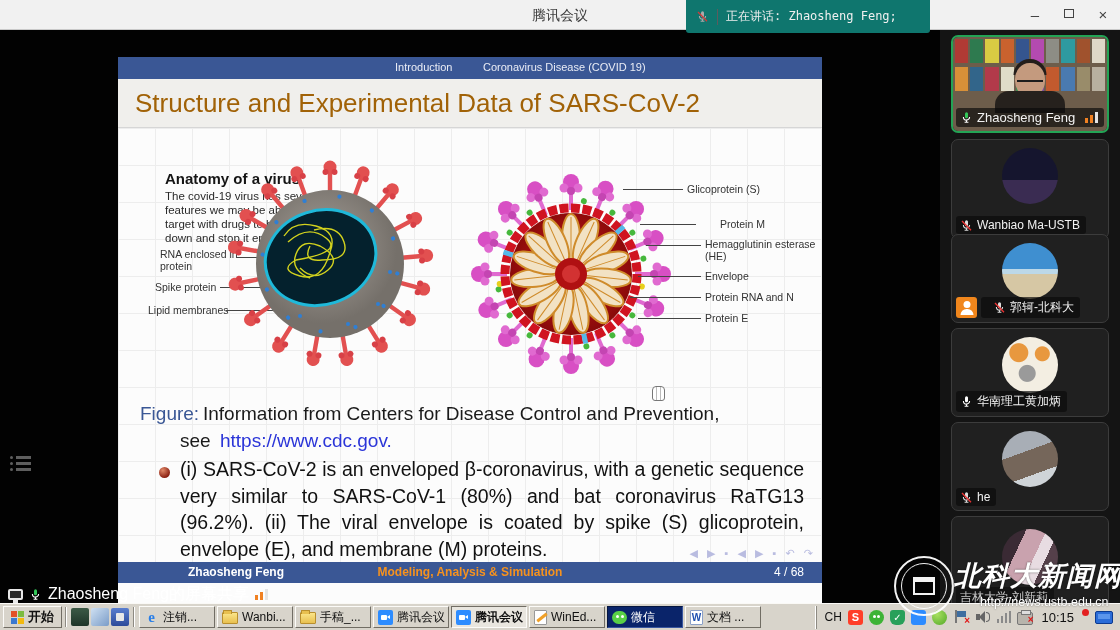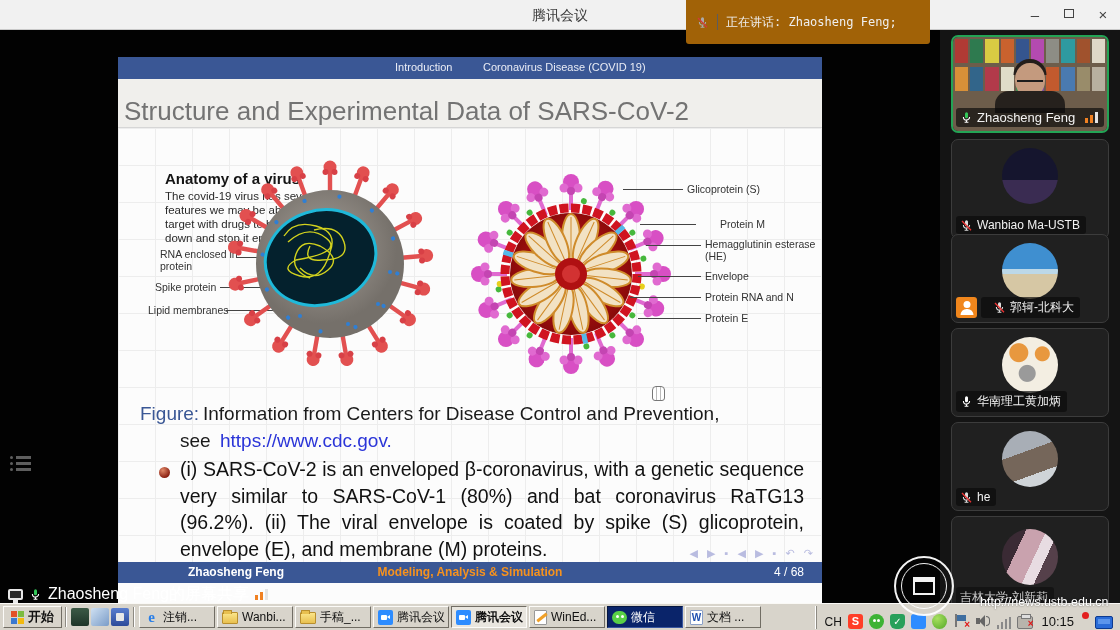--- a/index.html
+++ b/index.html
@@ -6,37 +6,37 @@
   *{box-sizing:border-box;}
   #screen{position:relative;width:1120px;height:630px;overflow:hidden;background:#000;
     font-family:"Liberation Sans",sans-serif;}
   .abs{position:absolute;}
 
   
   #titlebar{position:absolute;left:0;top:0;width:1120px;height:30px;background:#f1f1f1;
     border-bottom:1px solid #c9c9c9;}
   #win-title{position:absolute;left:0;right:0;top:0;height:30px;line-height:30px;text-align:center;
     font-size:14px;color:#3c3c3c;}
-  #speak-overlay{position:absolute;left:686px;top:0;width:244px;height:44px;background:#a16207;
+  #speak-overlay{position:absolute;left:686px;top:0;width:244px;height:33px;background:#0f766e;
     display:flex;align-items:center;gap:8px;padding:0 10px;border-radius:0 0 3px 3px;z-index:5;}
   #speak-overlay .vline{width:1px;height:16px;background:#5c5c5e;}
   #speak-text{color:#efefef;font-size:12px;font-family:"DejaVu Sans Mono",monospace;white-space:nowrap;}
   .winctl{position:absolute;top:0;width:34px;height:29px;text-align:center;line-height:29px;
     font-size:15px;color:#444;cursor:default;}
 
   
   #stage{position:absolute;left:0;top:30px;width:1120px;height:573px;background:#020202;}
 
   
   #slide{position:absolute;left:118px;top:27px;width:704px;height:621px;background:#fcfcfc;}
   #slide-nav{position:absolute;left:0;top:0;width:704px;height:22px;background:#3a5795;}
   #slide-nav span{position:absolute;top:4px;font-size:11px;color:#e9ecf5;}
   #slide-titlebar{position:absolute;left:0;top:22px;width:704px;height:49px;background:#f0efec;
     border-bottom:1px solid #d6d6d6;}
-  #slide-title{position:absolute;left:6px;top:0;line-height:49px;font-size:26px;color:#737373;margin-top:8px;}
+  #slide-title{position:absolute;left:17px;top:0;line-height:49px;font-size:26px;color:#a16207;}
   #slide-body{position:absolute;left:0;top:71px;width:704px;height:434px;background:#fcfcfc;
     background-image:linear-gradient(#ededed 1px,transparent 1px),linear-gradient(90deg,#ededed 1px,transparent 1px);
     background-size:37px 37px;}
   .anat-h{position:absolute;left:47px;top:42px;font-size:15px;font-weight:bold;color:#151515;}
   .anat-d{position:absolute;left:47px;top:61px;width:162px;font-size:11.5px;line-height:14px;color:#2a2a2a;}
   .vlabel{position:absolute;font-size:10.5px;color:#333;line-height:12px;}
   .lead{position:absolute;height:1px;background:#444;}
   .cap{font-size:19px;color:#1a1a1a;}
   .cap-blue{color:#3a5795;}
   .cap-link{color:#2b35d8;}
@@ -130,21 +130,21 @@
   .i-meet{background:#2d8cff;}
   .i-meet:before{content:"";position:absolute;left:3px;top:5px;width:6px;height:5px;background:#fff;border-radius:1px;}
   .i-meet:after{content:"";position:absolute;left:9px;top:5px;border-top:2.5px solid transparent;border-bottom:2.5px solid transparent;border-right:3.5px solid #fff;}
   .i-wined{width:13px;height:15px;background:#fff;border:1px solid #999;position:relative;border-radius:1px;}
   .i-wined:after{content:"";position:absolute;left:1px;top:5px;width:12px;height:3px;background:#f0a028;transform:rotate(-38deg);}
   .i-wx{width:15px;height:13px;background:#58d046;border-radius:7px;position:relative;margin-top:1px;}
   .i-wx:before,.i-wx:after{content:"";position:absolute;top:4px;width:3px;height:3px;border-radius:50%;background:#fff;}
   .i-wx:before{left:3.5px;} .i-wx:after{left:8.5px;}
   .i-word{width:13px;height:15px;background:#fff;border:1px solid #8aa0c8;color:#1e50b0;font-weight:bold;
     font-size:10px;line-height:14px;text-align:center;border-radius:1px;}
-  #tray{margin-left:auto;display:flex;align-items:flex-end;gap:6px;padding:0 4px 0 8px;
+  #tray{margin-left:auto;display:flex;align-items:center;gap:6px;padding:0 4px 0 8px;
     border-left:1px solid #8d8a82;box-shadow:-1px 0 0 #fff;height:23px;}
   .tico{width:15px;height:15px;border-radius:3px;position:relative;flex:0 0 auto;}
   .tico.s{background:#ff3e28;color:#fff;font-weight:bold;font-size:11px;line-height:15px;text-align:center;}
   .tico.wx{background:#3db335;border-radius:50%;}
   .tico.wx:before{content:"";position:absolute;left:4px;top:5px;width:3px;height:3px;background:#fff;border-radius:50%;}
   .tico.wx:after{content:"";position:absolute;left:8.5px;top:5px;width:3px;height:3px;background:#fff;border-radius:50%;}
   .tico.shield{background:#28a05a;border-radius:3px 3px 6px 6px;color:#fff;font-size:10px;line-height:15px;text-align:center;}
   .tico.ball{background:radial-gradient(circle at 35% 30%,#a8e060,#52a828);border-radius:50%;}
   .flagx{position:relative;width:16px;height:16px;}
   .flagx .pole{position:absolute;left:2px;top:1px;width:2px;height:13px;background:#777;}
@@ -523,20 +523,21 @@
         </div>
       </div>
     </div>
   </div>
 
   <div id="watermark">
     <div id="seal">
         <div class="inner"></div>
         <div class="bld"></div>
       </div>
+    <div id="wm-title">北科大新闻网</div>
     <div id="wm-url">http://news.ustb.edu.cn</div>
   </div>
 
   <div id="taskbar">
     <div id="startbtn" class="raised">
       <span class="winlogo">
           <i style="background:#e34f26;"></i>
           <i style="background:#7cbb3f;"></i>
           <i style="background:#3b78cf;"></i>
           <i style="background:#f2b910;"></i>

